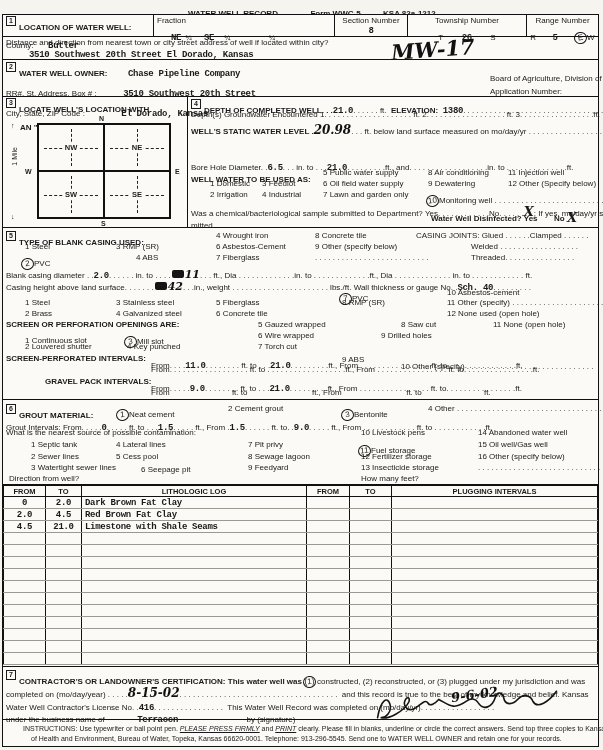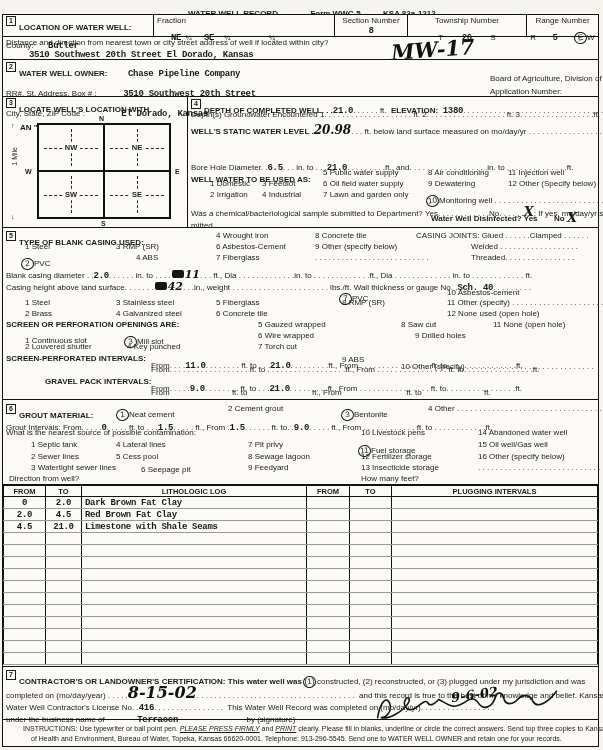--- a/index.html
+++ b/index.html
@@ -254,21 +254,21 @@
     <span class="abs lbl" style="left:444px; top:81px;">12  None used (open hole)</span>
 
     <span class="abs lbl b" style="left:3px; top:92px;">SCREEN OR PERFORATION OPENINGS ARE:</span>
     <span class="abs lbl" style="left:255px; top:92px;">5  Gauzed wrapped</span>
     <span class="abs lbl" style="left:398px; top:92px;">8  Saw cut</span>
     <span class="abs lbl" style="left:490px; top:92px;">11  None (open hole)</span>
 
     <span class="abs lbl" style="left:22px; top:108px;">1  Continuous slot</span>
     <span class="abs" style="left:121px; top:102px;"><span class="circ">3</span><span class="lbl">Mill slot</span></span>
     <span class="abs lbl" style="left:255px; top:103px;">6  Wire wrapped</span>
-    <span class="abs lbl" style="left:412px; top:103px;">9  Drilled holes</span>
+    <span class="abs lbl" style="left:378px; top:103px;">9  Drilled holes</span>
 
     <span class="abs lbl" style="left:22px; top:114px;">2  Louvered shutter</span>
     <span class="abs lbl" style="left:124px; top:114px;">4  Key punched</span>
     <span class="abs lbl" style="left:255px; top:114px;">7  Torch cut</span>
     <span class="abs lbl" style="left:398px; top:114px;margin-top:20px;">10  Other (specify) . . . . . . . . . . . . . . . . . . . . . . . . . . . . .</span>
 
     <span class="abs lbl b" style="left:3px; top:126px;">SCREEN-PERFORATED INTERVALS:</span>
     <div class="abs" style="left:148px; top:126px;">
       <span class="lbl">From. . . .</span><span class="typed">11.0</span><span class="lbl">. . . . . . . . ft. to . . .</span><span class="typed">21.0</span><span class="lbl">. . . . . . . . .ft., From . . . . . . . . . . . . . . . . ft. to. . . . . . . . . . . . . . . .ft.</span>
     </div>
@@ -453,21 +453,21 @@
           </tr>
         </tbody>
     </table>
   </div>
 
   <div class="sec" style="top:652px; height:53px;">
     <div class="abs" style="left:3px; top:3px;">
       <span class="secno">7</span><span class="lbl b">CONTRACTOR'S OR LANDOWNER'S CERTIFICATION:  This water well was</span><span class="circ" style="margin:0 1px;">(1)</span><span class="lbl">constructed, (2) reconstructed, or (3) plugged under my jurisdiction and was</span>
     </div>
     <div class="abs" style="left:3px; top:16px;">
-      <span class="lbl">completed on (mo/day/year)  . . . . .</span><span class="hand" style="font-size:16px;">8-15-02</span><span class="lbl">. . . . . . . . . . . . . . . . . . . . . . . . . . . . . . . . . . . .</span> <span class="lbl">and this record is true to the best of my knowledge and belief. Kansas</span>
+      <span class="lbl">completed on (mo/day/year)  . . . . .</span><span class="hand" style="font-size:12px;">8-15-02</span><span class="lbl">. . . . . . . . . . . . . . . . . . . . . . . . . . . . . . . . . . . .</span> <span class="lbl">and this record is true to the best of my knowledge and belief. Kansas</span>
     </div>
     <div class="abs" style="left:3px; top:29px;">
       <span class="lbl">Water Well Contractor's License No.  .</span><span class="typed">416</span><span class="lbl">. . . . . . . . . . . . . . . .</span> <span class="lbl">This Water Well Record was completed on (mo/day/yr)</span><span class="lbl">. . . . . . . . . . . . . . . . .</span>
     </div>
     <span class="abs hand" style="left:448px; top:20px; font-size:13px; transform:rotate(-8deg);">9-6-02</span>
     <div class="abs" style="left:3px; top:41px;">
       <span class="lbl">under the business name of</span>
       <span class="typed" style="margin-left:28px;">Terraocn</span>
       <span class="lbl" style="margin-left:64px;">by (signature)</span>
     </div>

